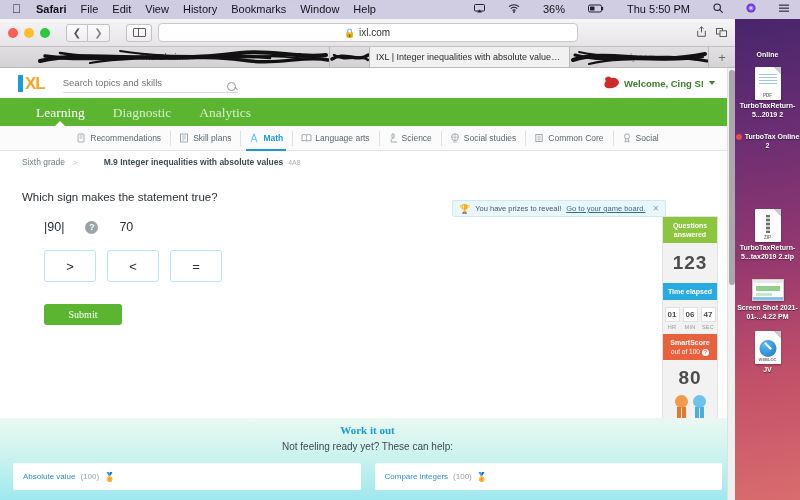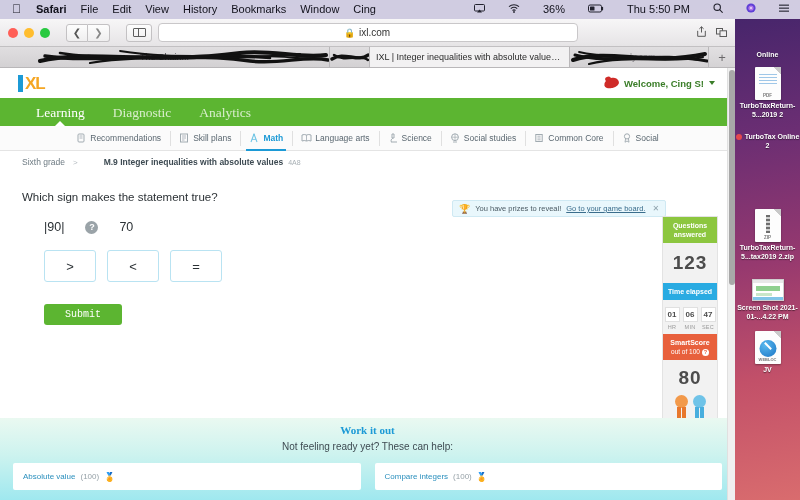--- a/index.html
+++ b/index.html
@@ -207,21 +207,21 @@
   .choice {
     width: 52px; height: 32px; background: #fff;
     border: 1px solid #b9e3f2; border-radius: 3px;
     display:flex; align-items:center; justify-content:center;
     font-size: 13px; color: #2b3135;
   }
   #submit {
     margin: 22px 0 0 22px; width: 78px; height: 21px;
     background: #5cb531; border: none; border-radius: 3px;
     color: #fff; font-size: 10px; cursor: pointer;
-    font-family: Liberation Mono, monospace;
+    font-family: Liberation Serif, serif;
   }
 
   
   #scorepanel {
     position: absolute; right: 17px; top: 148px;
     width: 56px; background: #f2f2f2; border: 1px solid #e3e3e3;
     text-align: center; padding-bottom: 8px;
   }
   .sp-head {
     color:#fff; font-size: 7px; font-weight: bold; line-height: 9px;
@@ -340,21 +340,21 @@
 
 <div id="menubar">
   <span class="mi apple"></span>
   <span class="mi bold">Safari</span>
   <span class="mi">File</span>
   <span class="mi">Edit</span>
   <span class="mi">View</span>
   <span class="mi">History</span>
   <span class="mi">Bookmarks</span>
   <span class="mi">Window</span>
-  <span class="mi">Cing</span>
+  <span class="mi">Help</span>
   <span class="spacer"></span>
   <span class="right">
     <span class="mi">
       <svg width="11" height="9" viewBox="0 0 11 9">
           <rect x="0.5" y="0.5" width="10" height="6.5" rx="1" fill="none" stroke="#22222e" stroke-width="1"></rect>
           <path d="M5.5 5.5 L8 8.5 L3 8.5 Z" fill="#22222e"></path>
         </svg>
     </span>
     <span class="mi">
       <svg width="12" height="9" viewBox="0 0 12 9">
@@ -523,20 +523,24 @@
     <div class="tabplus">+</div>
   </div>
 
   <div id="page">
 
     <div id="ixl-header">
       <div class="ixl-logo">
         <span class="i"></span>
         <span class="xl">XL</span>
       </div>
+      <div id="ixl-search">
+        <input type="text" placeholder="Search topics and skills" style="">
+        <span class="mag"><span class="mag-ico"></span></span>
+      </div>
       <div id="welcome">
         <span class="avatar-blob"></span>
         <span>Welcome, Cing S!</span>
         <span class="caret-d"></span>
       </div>
     </div>
 
     <div id="greennav">
       <div class="gnav-item active">Learning</div>
       <div class="gnav-item">Diagnostic</div>

